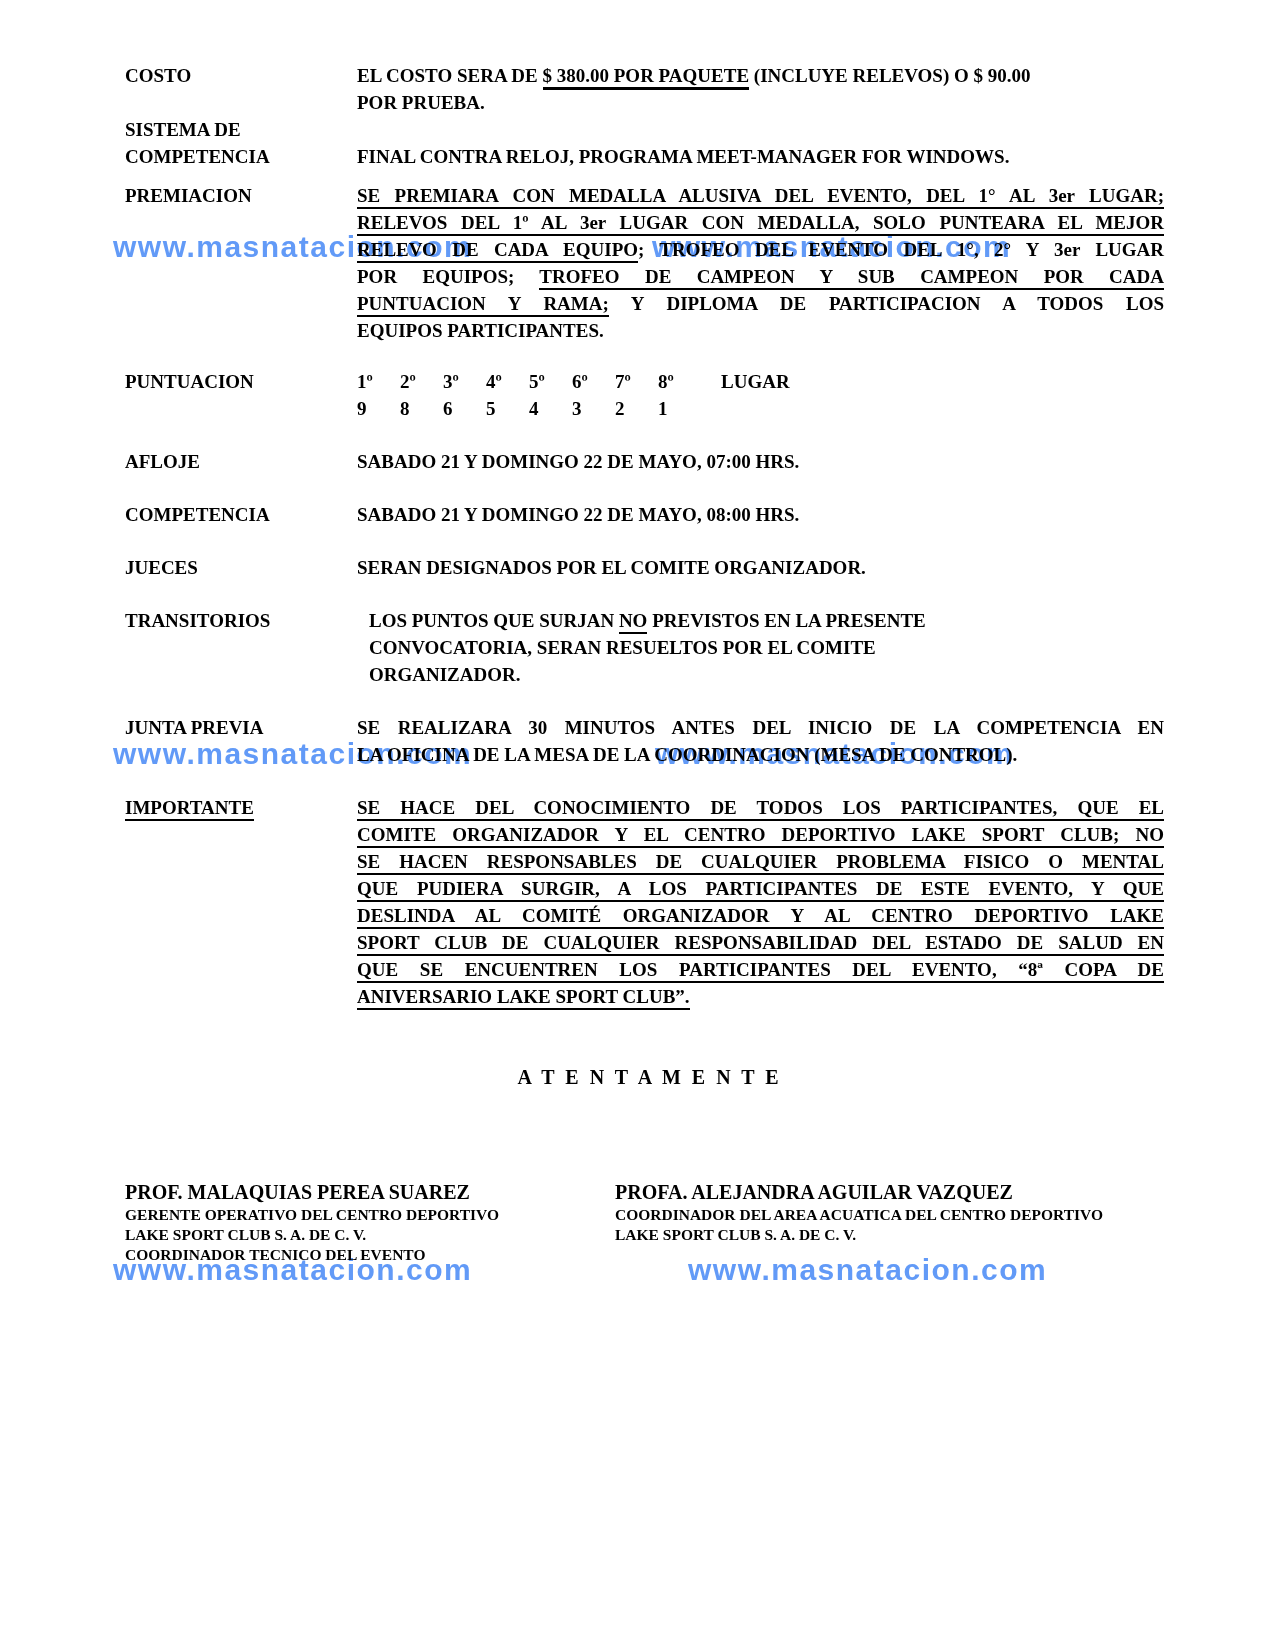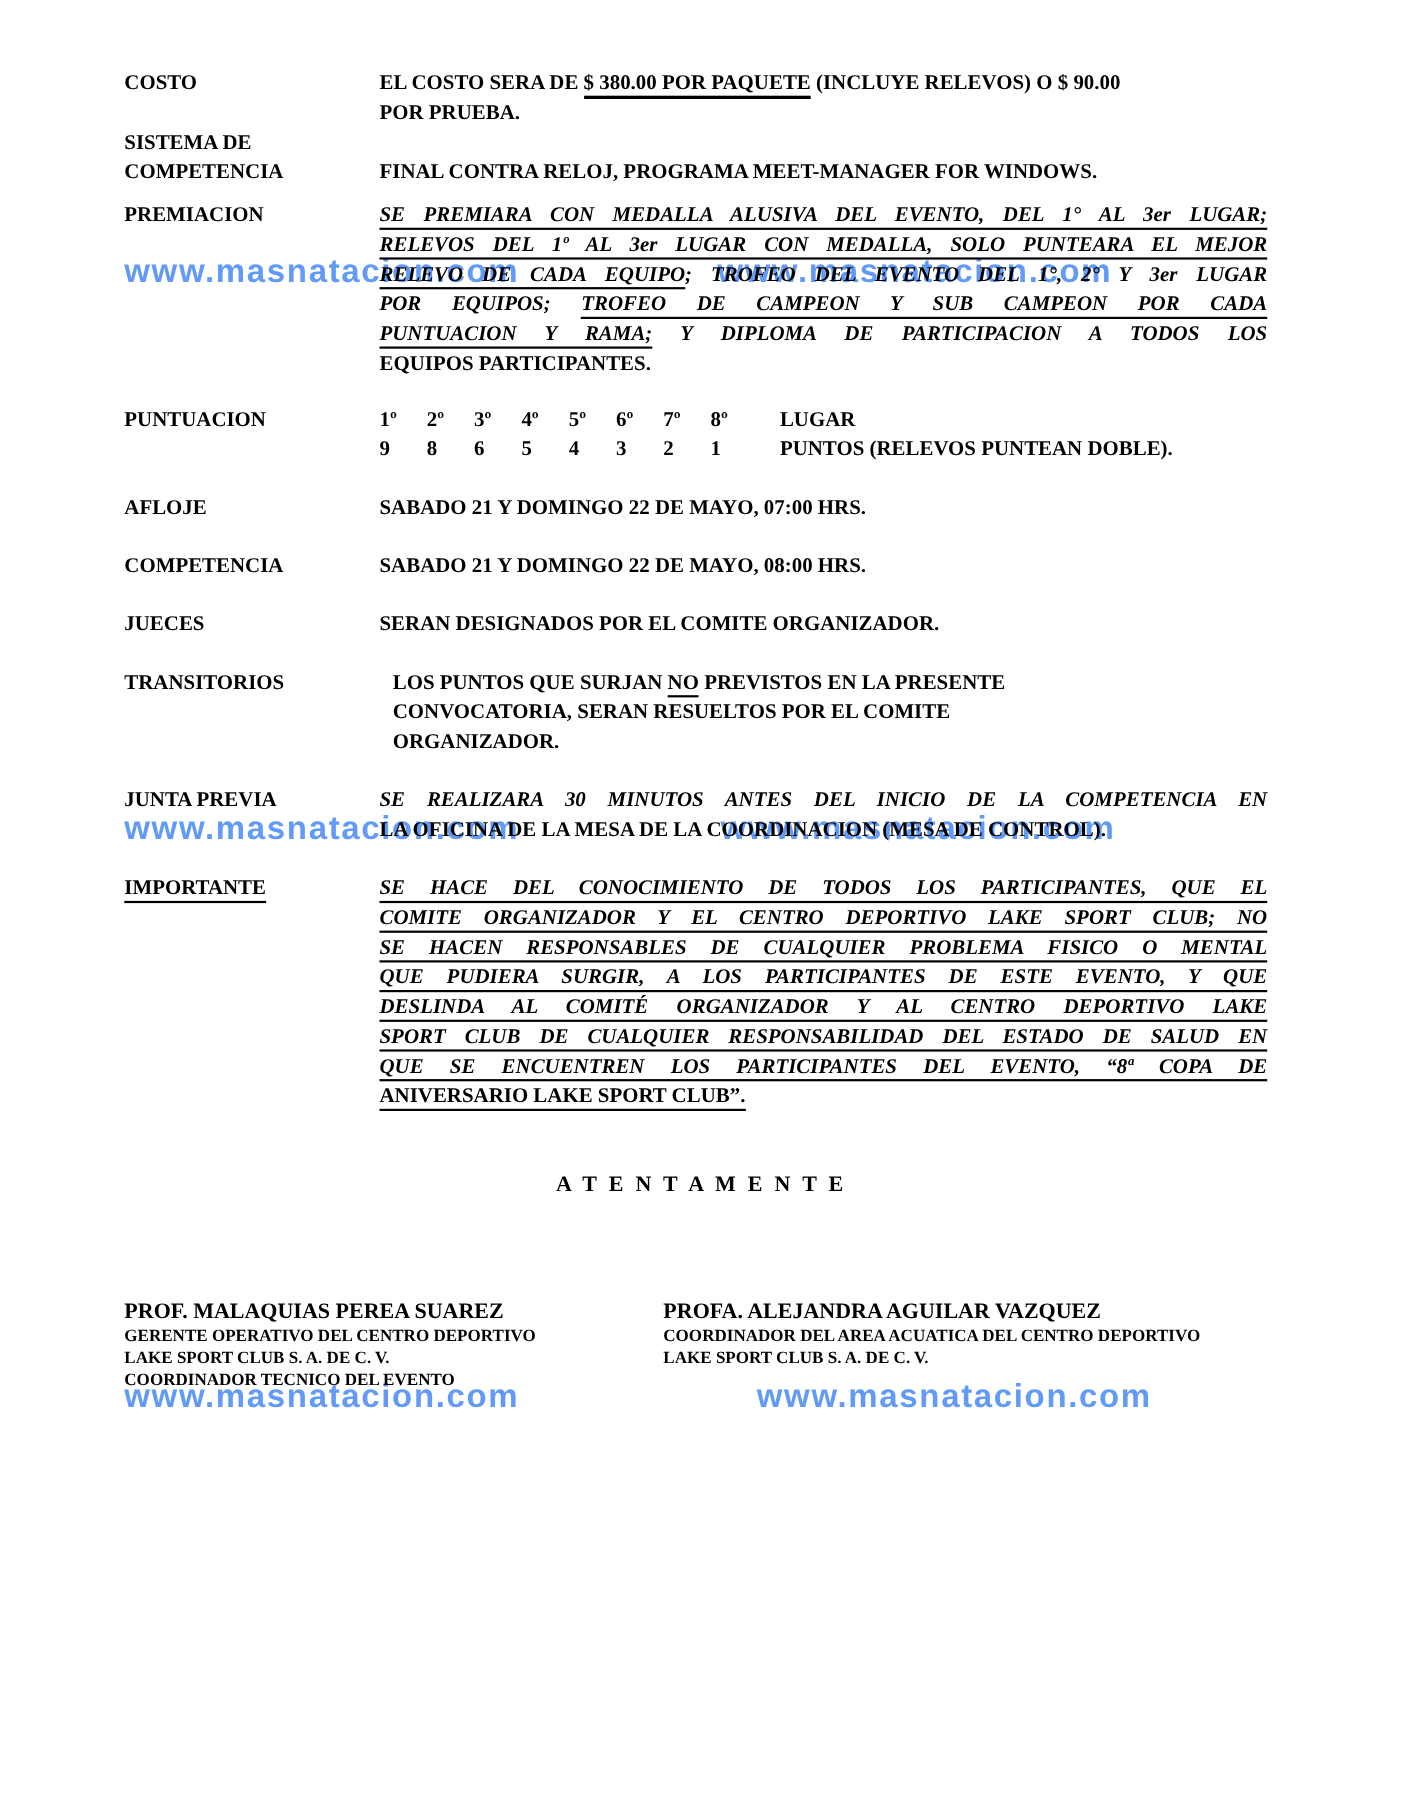--- a/index.html
+++ b/index.html
@@ -8,27 +8,28 @@
     width:1275px;height:1650px;
     background:#ffffff;
     overflow:hidden;
     font-family:"Liberation Serif","DejaVu Serif",serif;
     font-weight:bold;
     color:#000000;
   }
   .content-wrap{
     position:relative;z-index:1;
     padding:62px 0 0 113px;
+    margin-left:12px;
   }
   .sec-row{display:flex;align-items:flex-start;}
   .sec-label{flex:0 0 232px;width:232px;}
   .label-line{font-size:19px;line-height:27px;white-space:nowrap;}
   .sec-content{flex:0 0 807px;width:807px;}
   .line{font-size:19px;line-height:27px;min-height:27px;}
-  .just{text-align:justify;text-align-last:justify;font-style:italic;}
+  .just{text-align:justify;text-align-last:justify;}
   .u{border-bottom:2px solid #000;padding-bottom:1px;}
   .u-thick{border-bottom:3px solid #000;}
   .score-row{display:flex;font-size:19px;line-height:27px;}
   .score-cell{flex:0 0 43px;width:43px;}
   .score-tail{margin-left:20px;white-space:nowrap;text-align:right;}
   .atentamente{
     margin-top:52px;width:1049px;text-align:center;
     font-size:20px;line-height:30px;letter-spacing:3px;white-space:pre;
   }
   .signatures{display:flex;margin-top:88px;width:1147px;}
@@ -111,21 +112,20 @@
             </div>
             <div class="score-row">
               <span class="score-cell">9</span>
               <span class="score-cell">8</span>
               <span class="score-cell">6</span>
               <span class="score-cell">5</span>
               <span class="score-cell">4</span>
               <span class="score-cell">3</span>
               <span class="score-cell">2</span>
               <span class="score-cell">1</span>
-              <span class="score-tail">PUNTOS (RELEVOS PUNTEAN DOBLE).</span>
             </div>
           </div>
         </div>
         <div class="sec-row" style="margin-top: 26px;">
           <div class="sec-label">
             <div class="label-line"><span>AFLOJE</span></div>
           </div>
           <div class="sec-content">
             <div class="line"><span>SABADO 21 Y DOMINGO 22 DE MAYO, 07:00 HRS.</span></div>
           </div>

